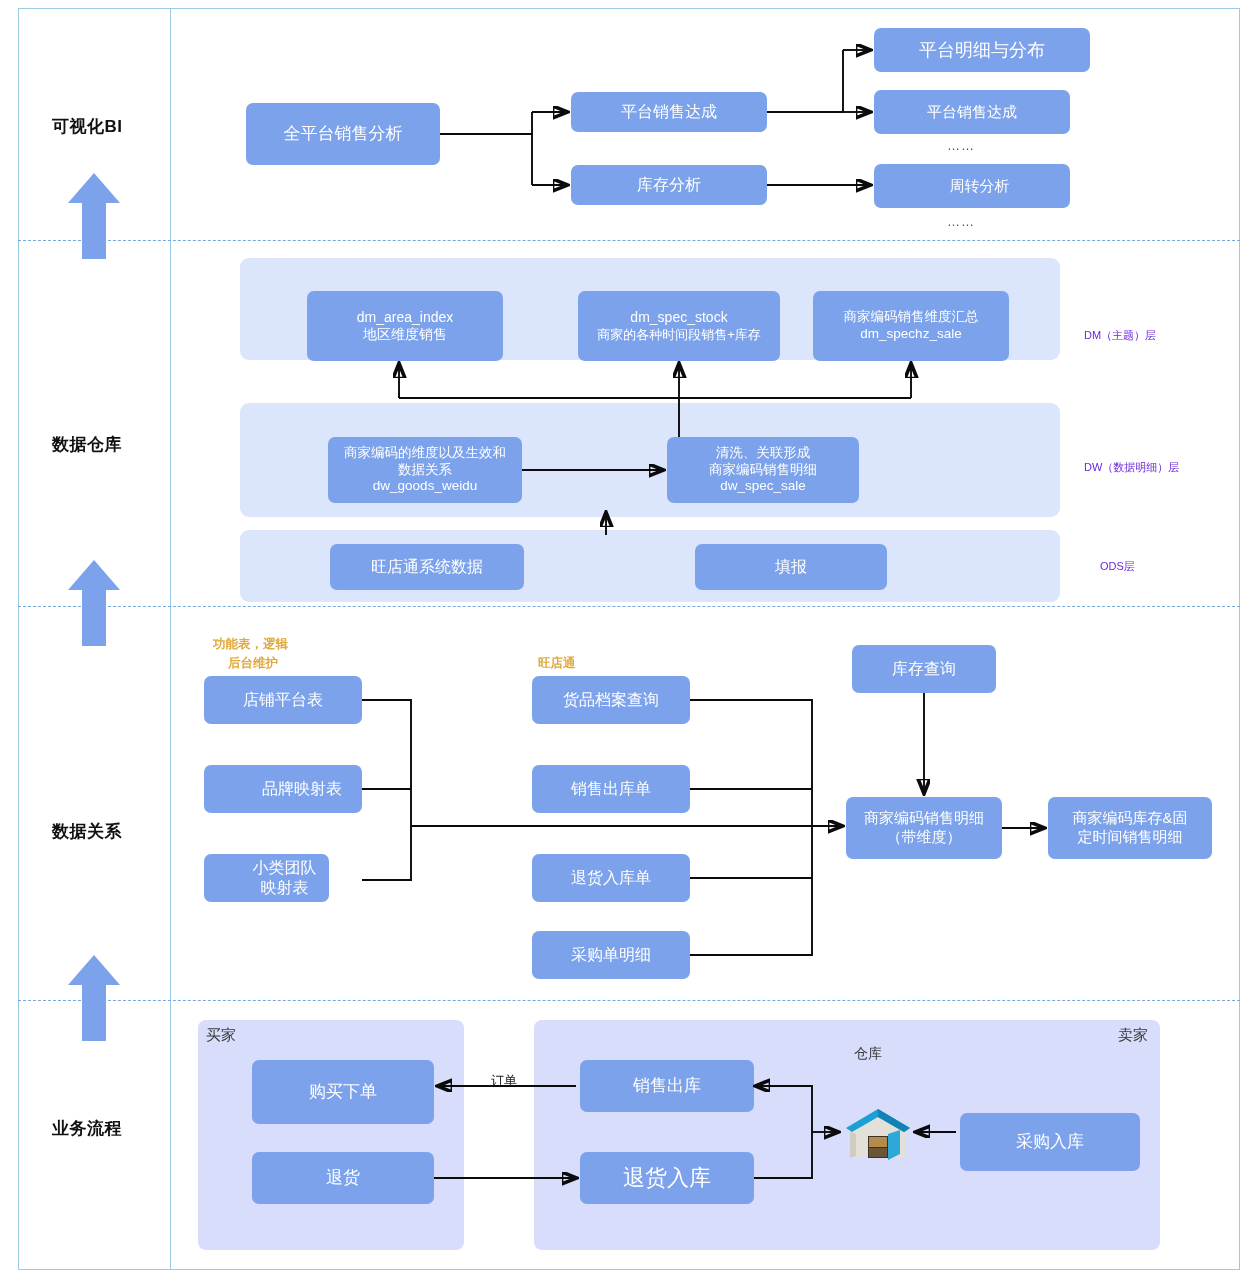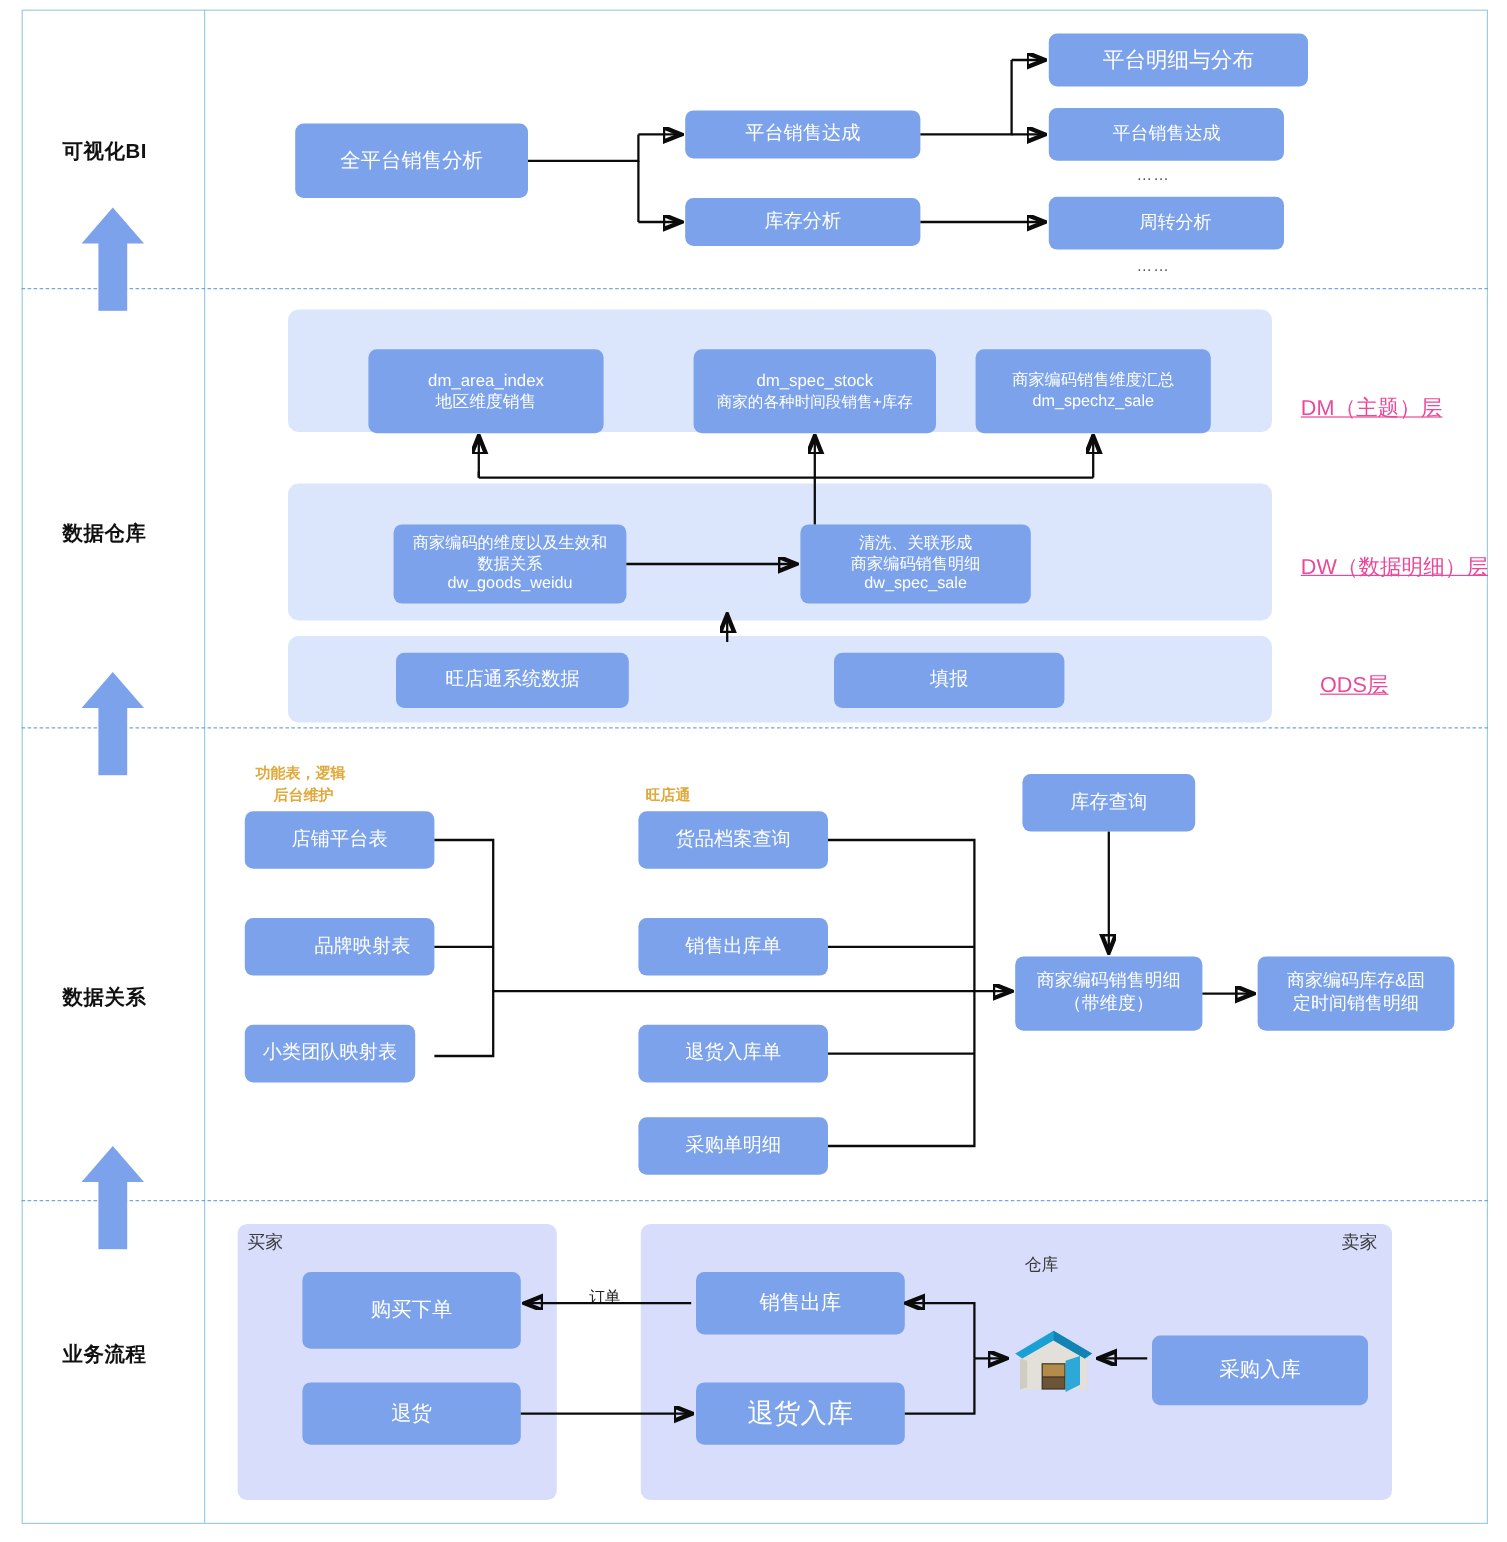--- a/index.html
+++ b/index.html
@@ -37,21 +37,21 @@
     display:flex;align-items:center;justify-content:center;text-align:center;
     font-size:15px;line-height:1.25;box-sizing:border-box;padding:2px 6px;
     font-weight:500;
   }
   .node .ln{display:block;}
   
   .layer-box{
     position:absolute;background:#dbe5fb;border-radius:9px;
   }
   .layer-name{
-    position:absolute;font-size:18px;color:#ec4899;white-space:nowrap;text-decoration:underline;
+    position:absolute;font-size:11px;color:#6d28d9;white-space:nowrap;
   }
   
   .lane{
     position:absolute;background:#d7ddfb;border-radius:8px;
   }
   .lane-title{
     position:absolute;font-size:15px;color:#3a3a3a;
   }
   
   .note-orange{
@@ -147,21 +147,21 @@
   <div class="layer-name" style="left:1084px;top:328px;">DM（主题）层</div>
   <div class="layer-name" style="left:1084px;top:460px;">DW（数据明细）层</div>
   <div class="layer-name" style="left:1100px;top:559px;">ODS层</div>
 
   <div class="note-orange" style="left:213px;top:636px;">功能表，逻辑</div>
   <div class="note-orange" style="left:228px;top:655px;">后台维护</div>
   <div class="note-orange" style="left:538px;top:655px;">旺店通</div>
 
   <div class="node" style="left:204px;top:676px;width:158px;height:48px;font-size:16px;">店铺平台表</div>
   <div class="node" style="left:204px;top:765px;width:158px;height:48px;font-size:16px;padding-left:44px;">品牌映射表</div>
-  <div class="node" style="left:204px;top:854px;width:142px;height:48px;font-size:16px;">小类团队映射表</div>
+  <div class="node" style="left:204px;top:854px;width:125px;height:48px;font-size:16px;padding-left:42px;">小类团队映射表</div>
 
   <div class="node" style="left:532px;top:676px;width:158px;height:48px;font-size:16px;">货品档案查询</div>
   <div class="node" style="left:532px;top:765px;width:158px;height:48px;font-size:16px;">销售出库单</div>
   <div class="node" style="left:532px;top:854px;width:158px;height:48px;font-size:16px;">退货入库单</div>
   <div class="node" style="left:532px;top:931px;width:158px;height:48px;font-size:16px;">采购单明细</div>
 
   <div class="node" style="left:852px;top:645px;width:144px;height:48px;font-size:16px;">库存查询</div>
 
   <div class="node" style="left:846px;top:797px;width:156px;height:62px;font-size:15px;flex-direction:column;">
     <span class="ln">商家编码销售明细</span>

